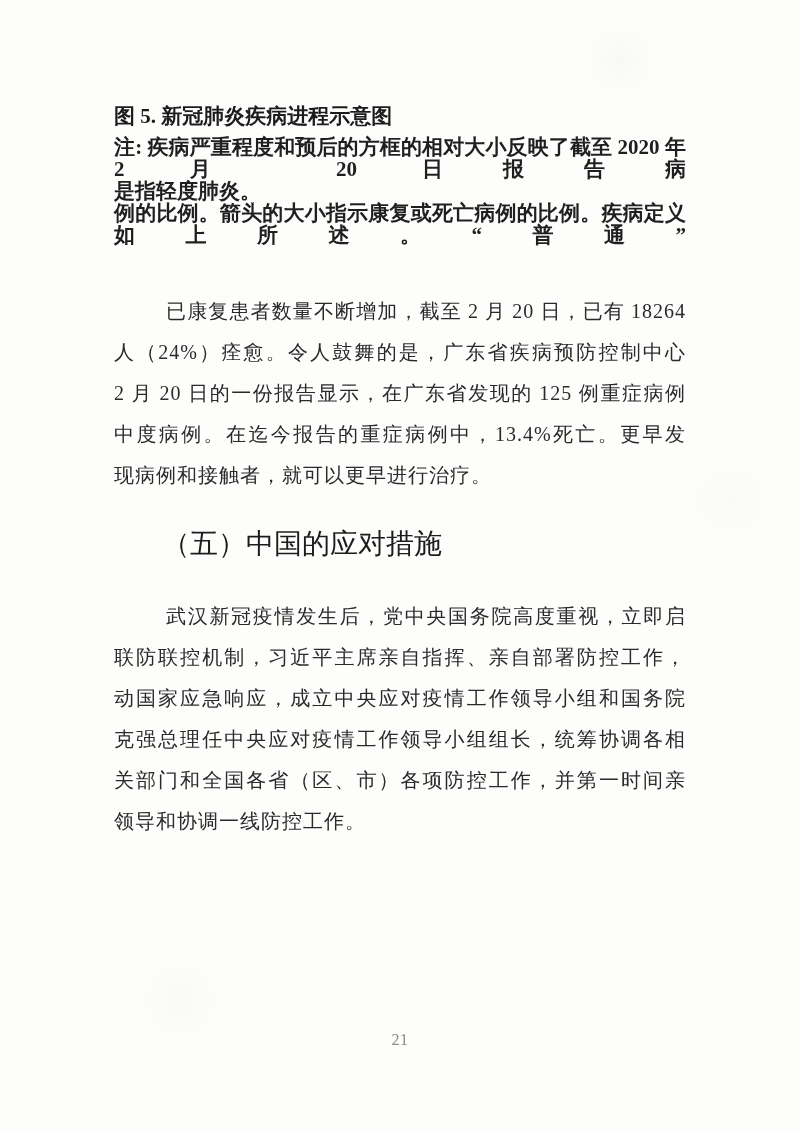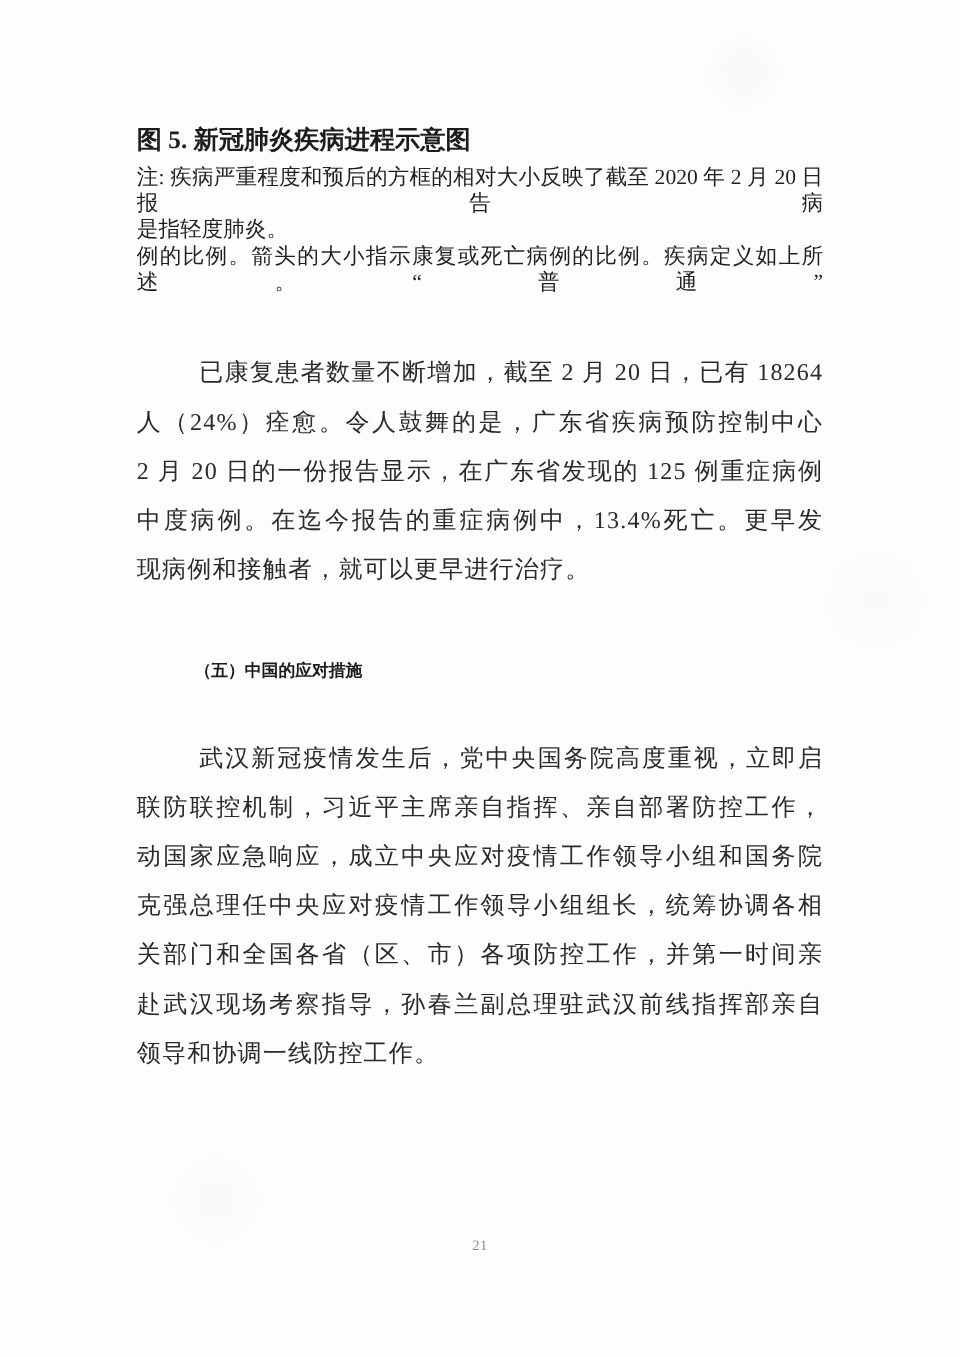--- a/index.html
+++ b/index.html
@@ -30,57 +30,57 @@
   .figure-caption {
     margin-top: 101px;
     font-size: 21px;
     line-height: 30px;
     font-weight: bold;
     color: #1c1c1c;
     text-align: left;
   }
   .figure-note {
     margin-top: 5px;
-    font-size: 18px;
+    font-size: 21px;
     line-height: 22px;
-    font-weight: normal;
+    font-weight: bold;
     color: #1f1f1f;
   }
   .para {
     font-size: 20px;
     line-height: 41px;
     letter-spacing: 1px;
   }
   .para-1 { margin-top: 45px; }
   .para-2 { margin-top: 37px; }
   .para-3 { margin-top: 4px; }
   .line {
     text-align: justify;
     text-align-last: justify;
   }
   .line.plain {
     text-align: justify;
     text-align-last: left;
   }
   .indent { text-indent: 52px; }
   .section-heading {
-    margin-top: 49px;
+    margin-top: 33px;
     padding-left: 48px;
-    font-size: 14px;
+    font-size: 28px;
     line-height: 30px;
-    font-weight: bold;
+    font-weight: normal;
     color: #1c1c1c;
   }
   .page-number {
     position: absolute;
     top: 1031px;
     left: 0;
     width: 800px;
     text-align: center;
-    font-size: 12px;
+    font-size: 16px;
     letter-spacing: 0.5px;
     color: #8a8a8a;
     font-family: "Liberation Serif", "DejaVu Serif", serif;
   }
 </style>
 </head>
 <body>
 
 <div class="page">
   <div class="content">
@@ -102,21 +102,20 @@
     </div>
 
     <div class="section-heading">（五）中国的应对措施</div>
 
     <div class="para para-2">
       <div class="line indent">武汉新冠疫情发生后，党中央国务院高度重视，立即启</div>
       <div class="line">联防联控机制，习近平主席亲自指挥、亲自部署防控工作，</div>
       <div class="line">动国家应急响应，成立中央应对疫情工作领导小组和国务院</div>
       <div class="line">克强总理任中央应对疫情工作领导小组组长，统筹协调各相</div>
       <div class="line">关部门和全国各省（区、市）各项防控工作，并第一时间亲</div>
-      <div class="line">赴武汉现场考察指导，孙春兰副总理驻武汉前线指挥部亲自</div>
       <div class="line plain">领导和协调一线防控工作。</div>
     </div>
 
 
   </div>
 
   <div class="page-number">21</div>
 </div>
 
 </body></html>

